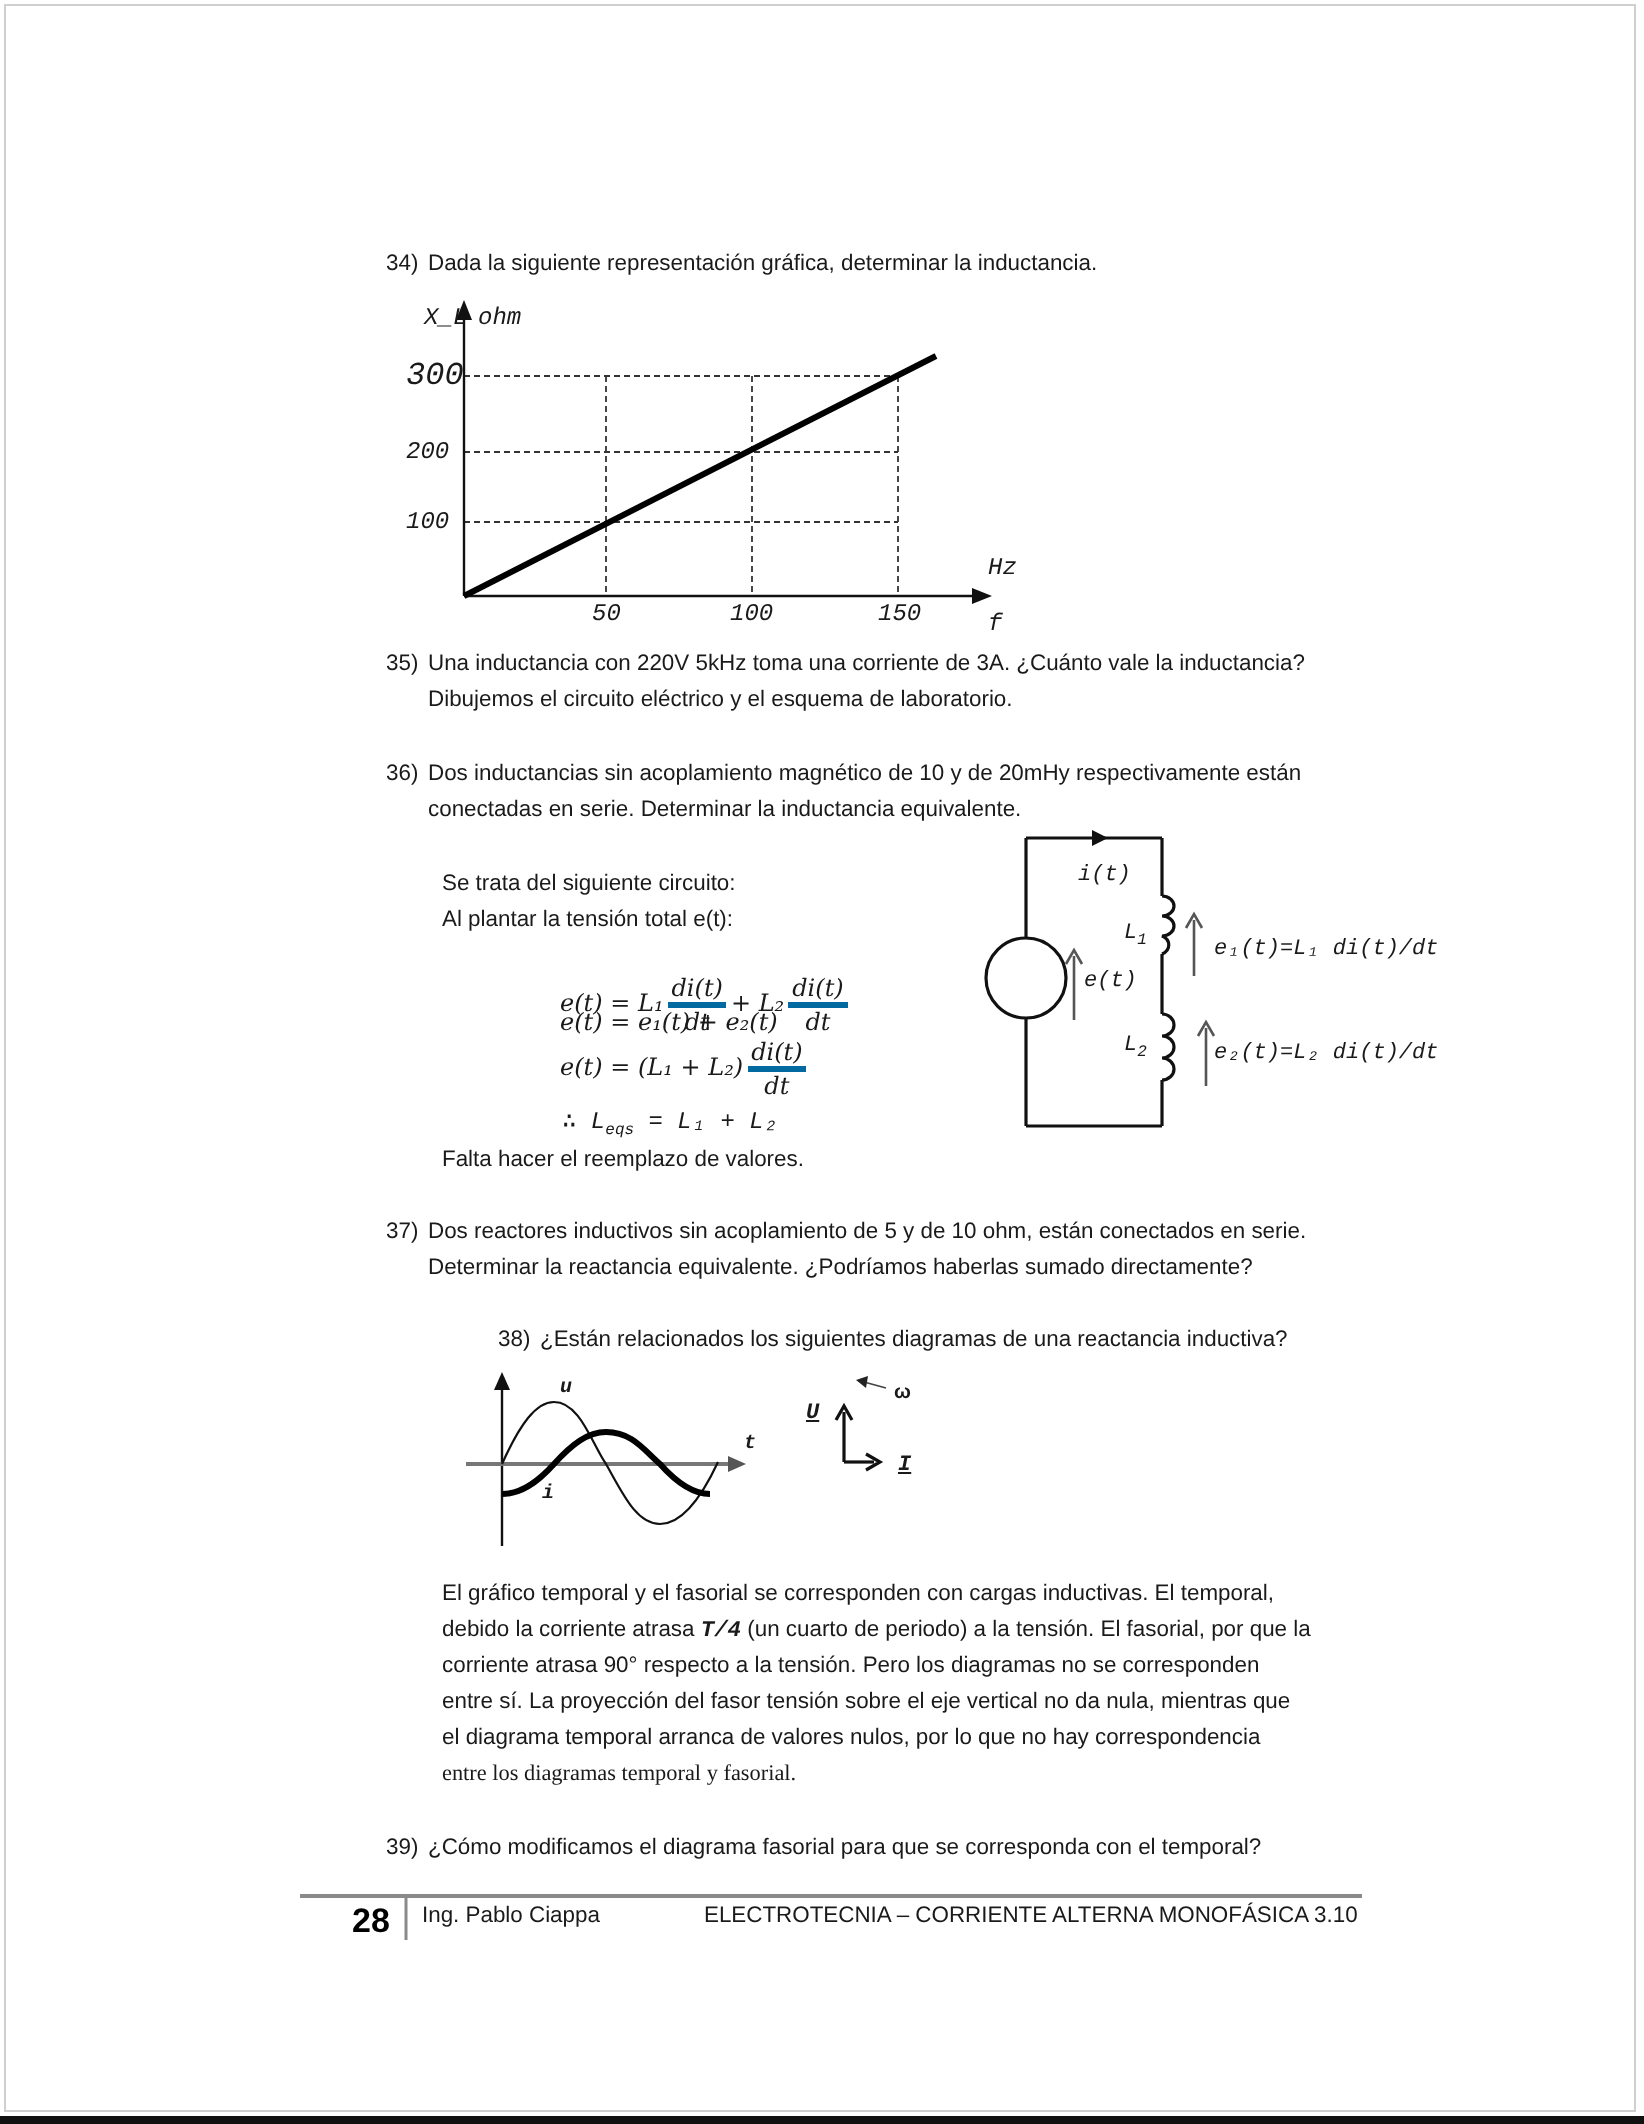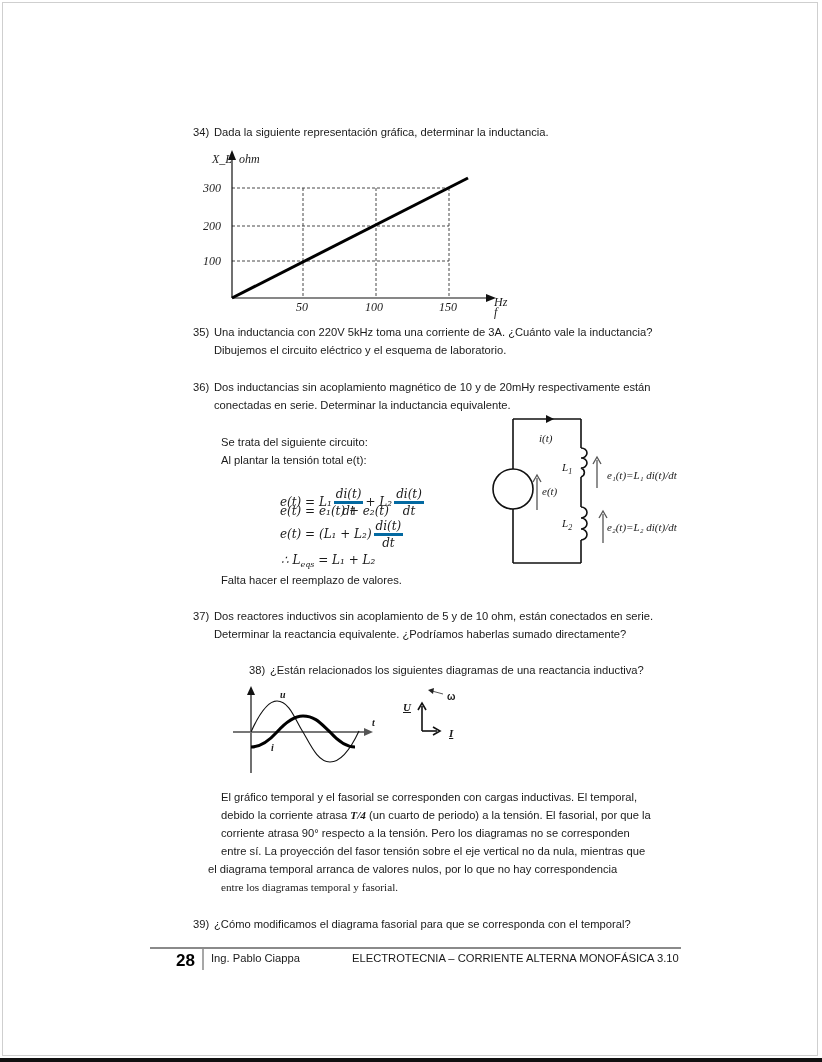--- a/index.html
+++ b/index.html
@@ -2,21 +2,21 @@
 <html><head>
 <meta charset="utf-8">
 <style>
   html, body { margin: 0; padding: 0; background: #ffffff; }
   body { width: 822px; height: 1062px; position: relative; overflow: hidden; font-family: "Liberation Sans", sans-serif; color: #1a1a1a; }
   .page-frame { position: absolute; left: 2px; top: 2px; width: 816px; height: 1054px; border: 1px solid #cfcfcf; box-sizing: border-box; }
   .bottom-bar { position: absolute; left: 0; top: 1058px; width: 822px; height: 4px; background: #111; }
   .txt { position: absolute; font-size: 11.2px; line-height: 18px; white-space: nowrap; letter-spacing: 0px; }
   .qnum { display: inline-block; width: 21px; }
   .indent { padding-left: 21px; }
-  .serif-i { font-family: Liberation Serif, serif; font-style: italic; }
+  .serif-i { font-family: Liberation Mono, monospace; font-style: italic; }
   .math { position: absolute; font-family: "DejaVu Serif", serif; font-style: italic; font-size: 12px; white-space: nowrap; color: #1a1a1a; }
   .frac { display: inline-block; vertical-align: middle; text-align: center; margin: 0 2px; }
   .frac .num { display: block; border-bottom: 3px solid #0369a1; padding: 0 2px; line-height: 14px; }
   .frac .den { display: block; line-height: 14px; }
   .sub { font-size: 8px; vertical-align: -3px; font-style: italic; }
   svg { position: absolute; overflow: visible; }
   .footer-num { position: absolute; left: 176px; top: 951px; font-size: 17px; font-weight: bold; color: #000000; }
   .footer-author, .footer-title { position: absolute; top: 952px; font-size: 11.2px; white-space: nowrap; }
 </style>
 </head>
@@ -39,27 +39,27 @@
     <line x1="449" y1="188" x2="449" y2="298"></line>
   </g>
   <line x1="232" y1="298" x2="232" y2="156" stroke="#111" stroke-width="1.2"></line>
   <polygon points="228,160 232,150 236,160" fill="#111"></polygon>
   <line x1="232" y1="298" x2="488" y2="298" stroke="#111" stroke-width="1.2"></line>
   <polygon points="486,294 496,298 486,302" fill="#111"></polygon>
   <line x1="232" y1="298" x2="468" y2="178" stroke="#000" stroke-width="3"></line>
 </svg>
 <div class="txt serif-i" style="left:212px; top:150px; font-size:12px;"><span>X_L</span></div>
 <div class="txt serif-i" style="left:239px; top:150px; font-size:12px;">ohm</div>
-<div class="txt serif-i" style="left:203px; top:179px; font-size:12px;">300</div>
+<div class="txt serif-i" style="left:203px; top:179px; font-size:16px;">300</div>
 <div class="txt serif-i" style="left:203px; top:217px; font-size:12px;">200</div>
 <div class="txt serif-i" style="left:203px; top:252px; font-size:12px;">100</div>
 <div class="txt serif-i" style="left:296px; top:298px; font-size:12px;">50</div>
 <div class="txt serif-i" style="left:365px; top:298px; font-size:12px;">100</div>
 <div class="txt serif-i" style="left:439px; top:298px; font-size:12px;">150</div>
-<div class="txt serif-i" style="left:494px; top:293px; font-size:12px;">Hz</div>
+<div class="txt serif-i" style="left:494px; top:275px; font-size:12px;">Hz</div>
 <div class="txt serif-i" style="left:494px; top:303px; font-size:12px;">f</div>
 
 <div class="txt" style="left:193px; top:323px;">
   <span class="qnum">35)</span><span>Una inductancia con 220V 5kHz toma una corriente de 3A. ¿Cuánto vale la inductancia?</span>
 </div>
 <div class="txt indent" style="left:193px; top:341px;">Dibujemos el circuito eléctrico y el esquema de laboratorio.</div>
 
 <div class="txt" style="left:193px; top:378px;">
   <span class="qnum">36)</span><span>Dos inductancias sin acoplamiento magnético de 10 y de 20mHy respectivamente están</span>
 </div>
@@ -68,21 +68,21 @@
 <div class="txt" style="left:221px; top:433px;">Se trata del siguiente circuito:</div>
 <div class="txt" style="left:221px; top:451px;">Al plantar la tensión total e(t):</div>
 
 <div class="math" style="left:280px; top:470px;margin-top:34px;">e(t) = e₁(t) + e₂(t)</div>
 <div class="math" style="left:280px; top:487px;">
   <span>e(t) = L₁</span><span class="frac"><span class="num">di(t)</span><span class="den">dt</span></span><span>+ L₂</span><span class="frac"><span class="num">di(t)</span><span class="den">dt</span></span>
 </div>
 <div class="math" style="left:280px; top:519px;">
   <span>e(t) = (L₁ + L₂)</span><span class="frac"><span class="num">di(t)</span><span class="den">dt</span></span>
 </div>
-<div class="math" style="left:281px; top:553px;">
+<div class="math" style="left:281px; top:553px;font-family:Liberation Mono, monospace;">
   <span>∴ L</span><span class="sub">eqs</span><span> = L₁ + L₂</span>
 </div>
 <div class="txt" style="left:221px; top:571px;">Falta hacer el reemplazo de valores.</div>
 
 <svg style="left:0; top:0;" width="822" height="600">
   <g stroke="#111" stroke-width="1.6" fill="none">
     <line x1="513" y1="419" x2="581" y2="419"></line>
     <line x1="513" y1="419" x2="513" y2="469"></line>
     <line x1="513" y1="509" x2="513" y2="563"></line>
     <line x1="513" y1="563" x2="581" y2="563"></line>
@@ -140,21 +140,21 @@
 <div class="txt serif-i" style="left:271px; top:739px; font-size:10px; font-weight:bold;">i</div>
 <div class="txt serif-i" style="left:372px; top:714px; font-size:10px; font-weight:bold;">t</div>
 <div class="txt serif-i" style="left:403px; top:698px; font-size:11px; font-weight:bold; text-decoration:underline;">U</div>
 <div class="txt serif-i" style="left:449px; top:724px; font-size:11px; font-weight:bold; text-decoration:underline;">I</div>
 <div class="txt" style="left:447px; top:688px; font-size:10px; font-weight:bold;">ω</div>
 
 <div class="txt" style="left:221px; top:788px;">El gráfico temporal y el fasorial se corresponden con cargas inductivas. El temporal,</div>
 <div class="txt" style="left:221px; top:806px;text-align:center;"><span>debido la corriente atrasa </span><span class="serif-i" style="font-weight:bold;">T/4</span><span> (un cuarto de periodo) a la tensión. El fasorial, por que la</span></div>
 <div class="txt" style="left:221px; top:824px;">corriente atrasa 90° respecto a la tensión. Pero los diagramas no se corresponden</div>
 <div class="txt" style="left:221px; top:842px;">entre sí. La proyección del fasor tensión sobre el eje vertical no da nula, mientras que</div>
-<div class="txt" style="left:208px; top:860px;">el diagrama temporal arranca de valores nulos, por lo que no hay correspondencia</div>
+<div class="txt" style="left:221px; top:860px;">el diagrama temporal arranca de valores nulos, por lo que no hay correspondencia</div>
 <div class="txt" style="left:221px; top:878px;font-family:Liberation Serif, serif;">entre los diagramas temporal y fasorial.</div>
 
 <div class="txt" style="left:193px; top:915px;">
   <span class="qnum">39)</span><span>¿Cómo modificamos el diagrama fasorial para que se corresponda con el temporal?</span>
 </div>
 
 <svg style="left:0; top:0;" width="822" height="980">
   <line x1="150" y1="948" x2="681" y2="948" stroke="#8a8a8a" stroke-width="2"></line>
   <line x1="203" y1="948" x2="203" y2="970" stroke="#8a8a8a" stroke-width="1.5"></line>
 </svg>

